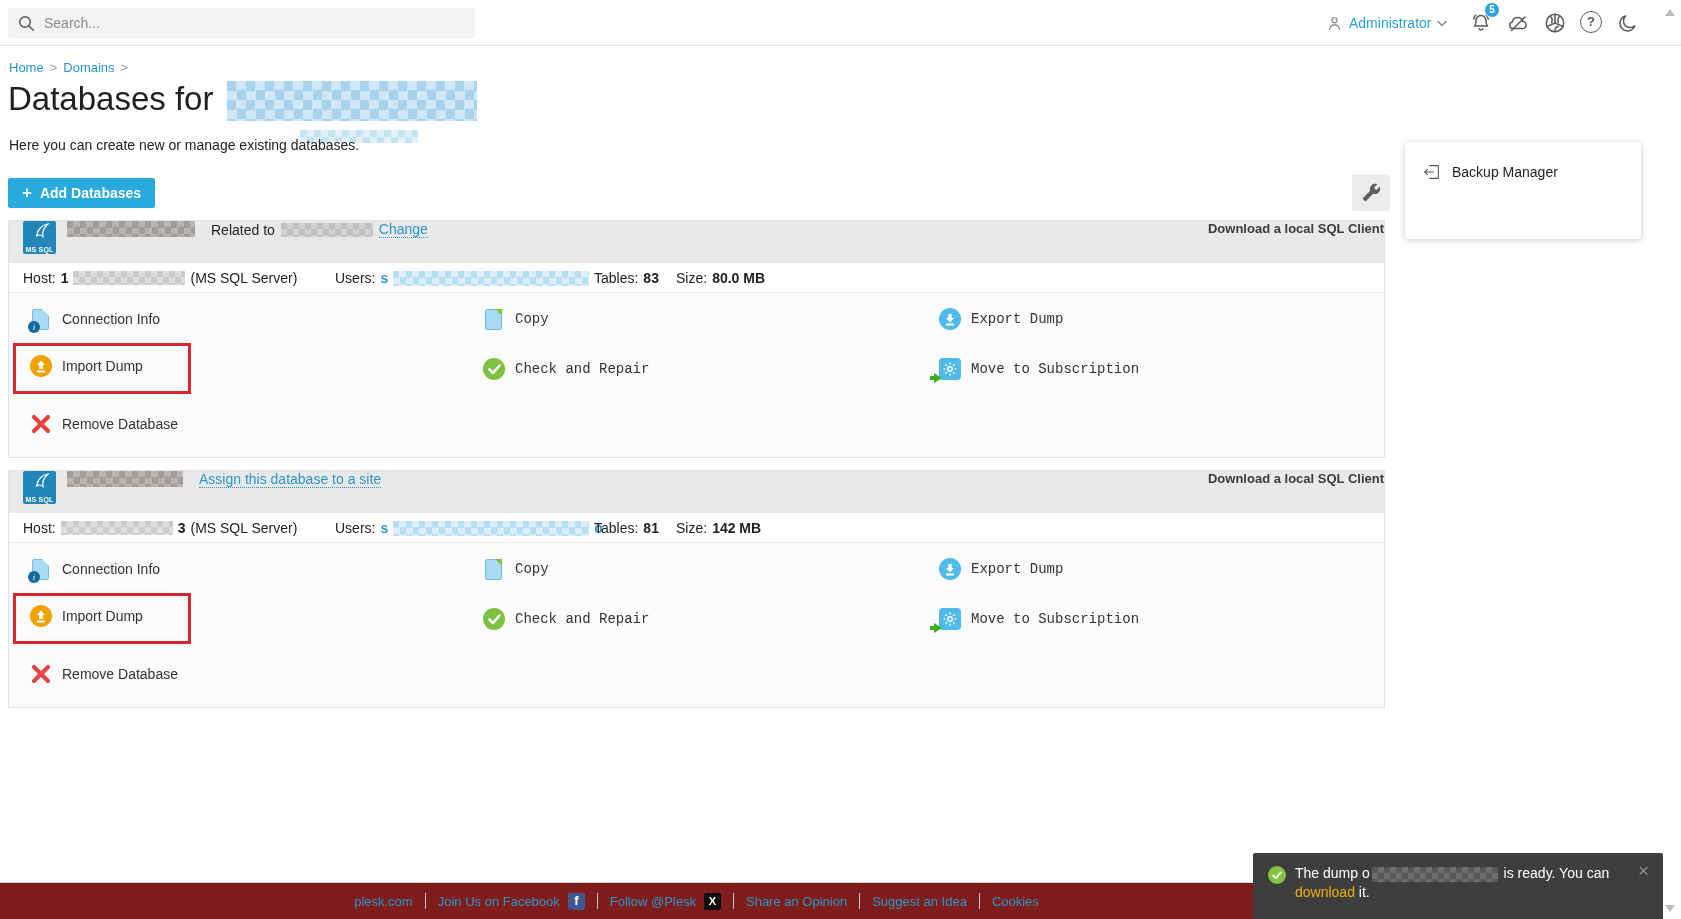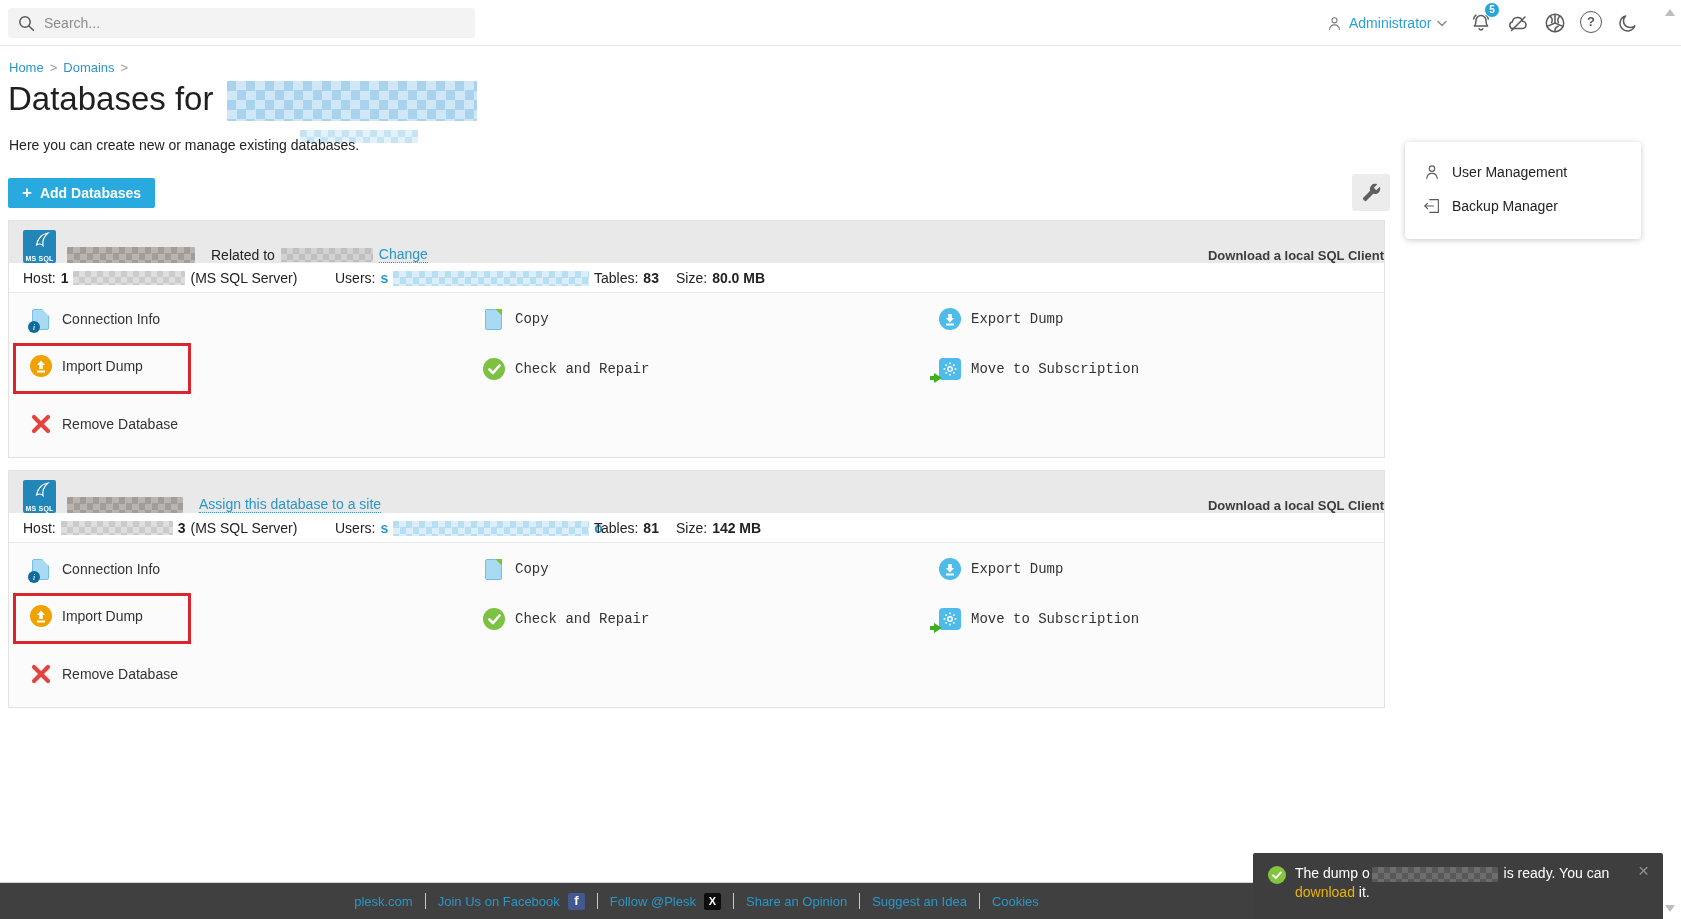--- a/index.html
+++ b/index.html
@@ -58,21 +58,21 @@
   .panel { position:absolute; left:1405px; top:142px; width:236px; height:97px;
     background:#fff; border-radius:4px; box-shadow:0 1px 6px rgba(0,0,0,.22); padding:13px 0; }
   .panel-item { display:flex; align-items:center; gap:11px; padding:8px 18px;
     font-size:14px; color:#222; cursor:pointer; }
 
   
   .card { position:absolute; left:8px; width:1377px; height:238px;
     border:1px solid #e2e2e2; background:#fbfbfb; }
   .card1 { top:220px; } .card2 { top:470px; }
   .card-head { position:relative; height:42px; background:#e9e9e9;
-    display:flex; align-items:flex-end; padding-left:14px; }
+    display:flex; align-items:flex-start; padding-left:14px; }
   .mssql { width:33px; height:33px; background:#2287b8; border-radius:2px;
     position:relative; flex:0 0 auto; overflow:hidden; }
   .mssql svg { position:absolute; left:4px; top:0px; }
   .mssql .lbl { position:absolute; left:0; right:0; bottom:1px; text-align:center;
     color:#fff; font-size:7px; font-weight:bold; letter-spacing:.2px; }
   .db-name { width:128px; height:16px; margin-left:11px; }
   .relation { margin-left:16px; display:flex; align-items:center; gap:6px; font-size:14px; }
   .relation .pix-site { width:92px; height:14px; }
   .dotted-link { color:#2a96c8; border-bottom:1px dotted #2a96c8; cursor:pointer; }
   .dl-client { margin-left:auto; font-size:13px; font-weight:bold;
@@ -111,21 +111,21 @@
     border-style:solid; border-width:7px 0 0 7px; border-color:#7dc142 transparent transparent transparent; z-index:1; }
   .info-badge { position:absolute; left:-5px; bottom:-4px; width:12px; height:12px;
     border-radius:50%; background:#0e6d9b; color:#fff; font-size:9px; font-style:italic;
     font-family:"Liberation Serif", serif; text-align:center; line-height:12px; }
   .mv-arrow { position:absolute; left:-5px; bottom:-3px; width:0; height:0;
     border-style:solid; border-width:5px 0 5px 8px; border-color:transparent transparent transparent #3faf1f; }
   .mv-stub { position:absolute; left:-9px; bottom:0px; width:5px; height:4px; background:#3faf1f; }
 
   
   .footer { position:absolute; left:0; bottom:0; width:1433px; height:37px;
-    background:#404040; border-top:1px solid #d2d2d2; }
+    background:#7f1d1d; border-top:1px solid #d2d2d2; }
   .footer-inner { height:100%; display:flex; align-items:center; justify-content:center;
     margin-right:40px; }
   .f-item { display:flex; align-items:center; gap:8px; padding:0 12px; font-size:13px;
     color:#2a96c8; cursor:pointer; border-right:1px solid #c9c9c9; height:16px; }
   .f-item:last-child { border-right:none; }
   .fb-ic { width:17px; height:17px; background:#41598f; border-radius:2px; color:#fff;
     font-weight:bold; font-size:13px; text-align:center; line-height:16px; }
   .x-ic  { width:17px; height:17px; background:#0d0d0d; border-radius:2px; color:#fff;
     font-weight:bold; font-size:11px; text-align:center; line-height:17px; }
 
@@ -219,27 +219,20 @@
 </button>
 <div class="wrench-btn">
   <svg width="19" height="19" viewBox="0 0 24 24" style="transform:scaleX(-1)">
       <path fill="#5f5f5f" d="M22.7 19l-9.1-9.1c.9-2.3.4-5-1.5-6.9-2-2-5-2.4-7.4-1.3L9 6 6 9 1.6 4.7C.4 7.1.9 10.1 2.9 12.1c1.9 1.9 4.6 2.4 6.9 1.5l9.1 9.1c.4.4 1 .4 1.4 0l2.3-2.3c.5-.4.5-1.1.1-1.4z"></path>
     </svg>
 </div>
 
 <div class="panel">
   <div class="panel-item">
     <svg class="oln" width="18" height="18" viewBox="0 0 24 24">
-        <circle cx="12" cy="7.5" r="3.6"></circle>
-        <path d="M5 20.5c.6-4.4 3.2-6.6 7-6.6s6.4 2.2 7 6.6"></path>
-      </svg>
-    <span>User Management</span>
-  </div>
-  <div class="panel-item">
-    <svg class="oln" width="18" height="18" viewBox="0 0 24 24">
         <path d="M9 3.5h11.5v17H9"></path>
         <path d="M14 12H2.5"></path>
         <path d="M6 8.5 2.5 12 6 15.5"></path>
       </svg>
     <span>Backup Manager</span>
   </div>
 </div>
 
 <div class="card card1">
   <div class="card-head">

